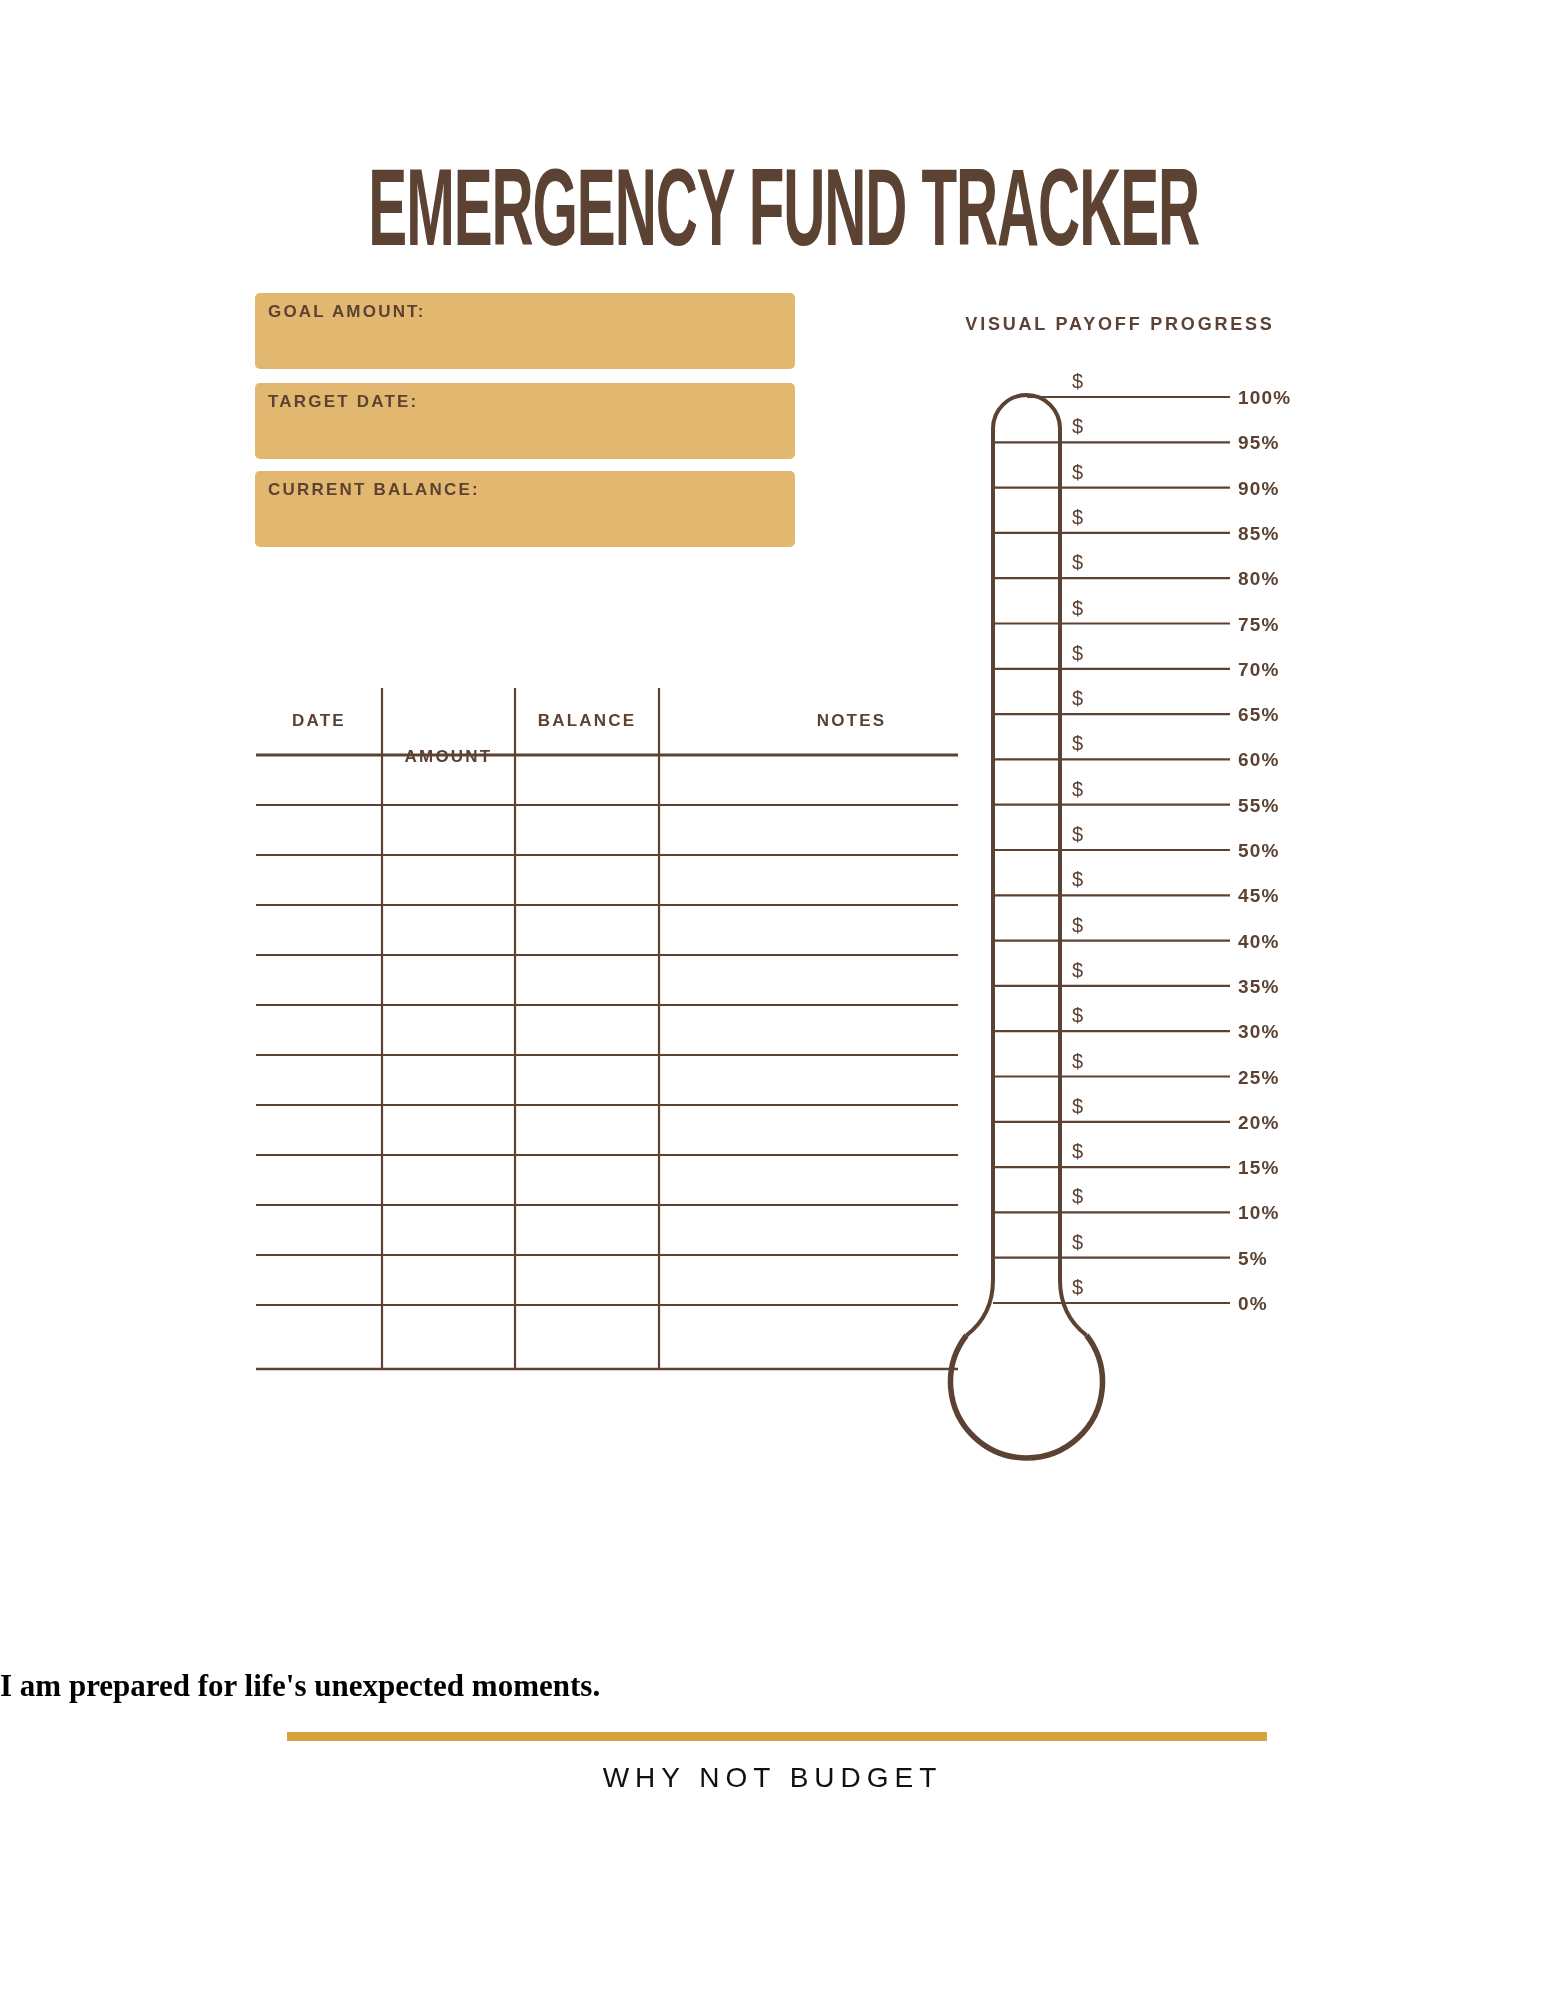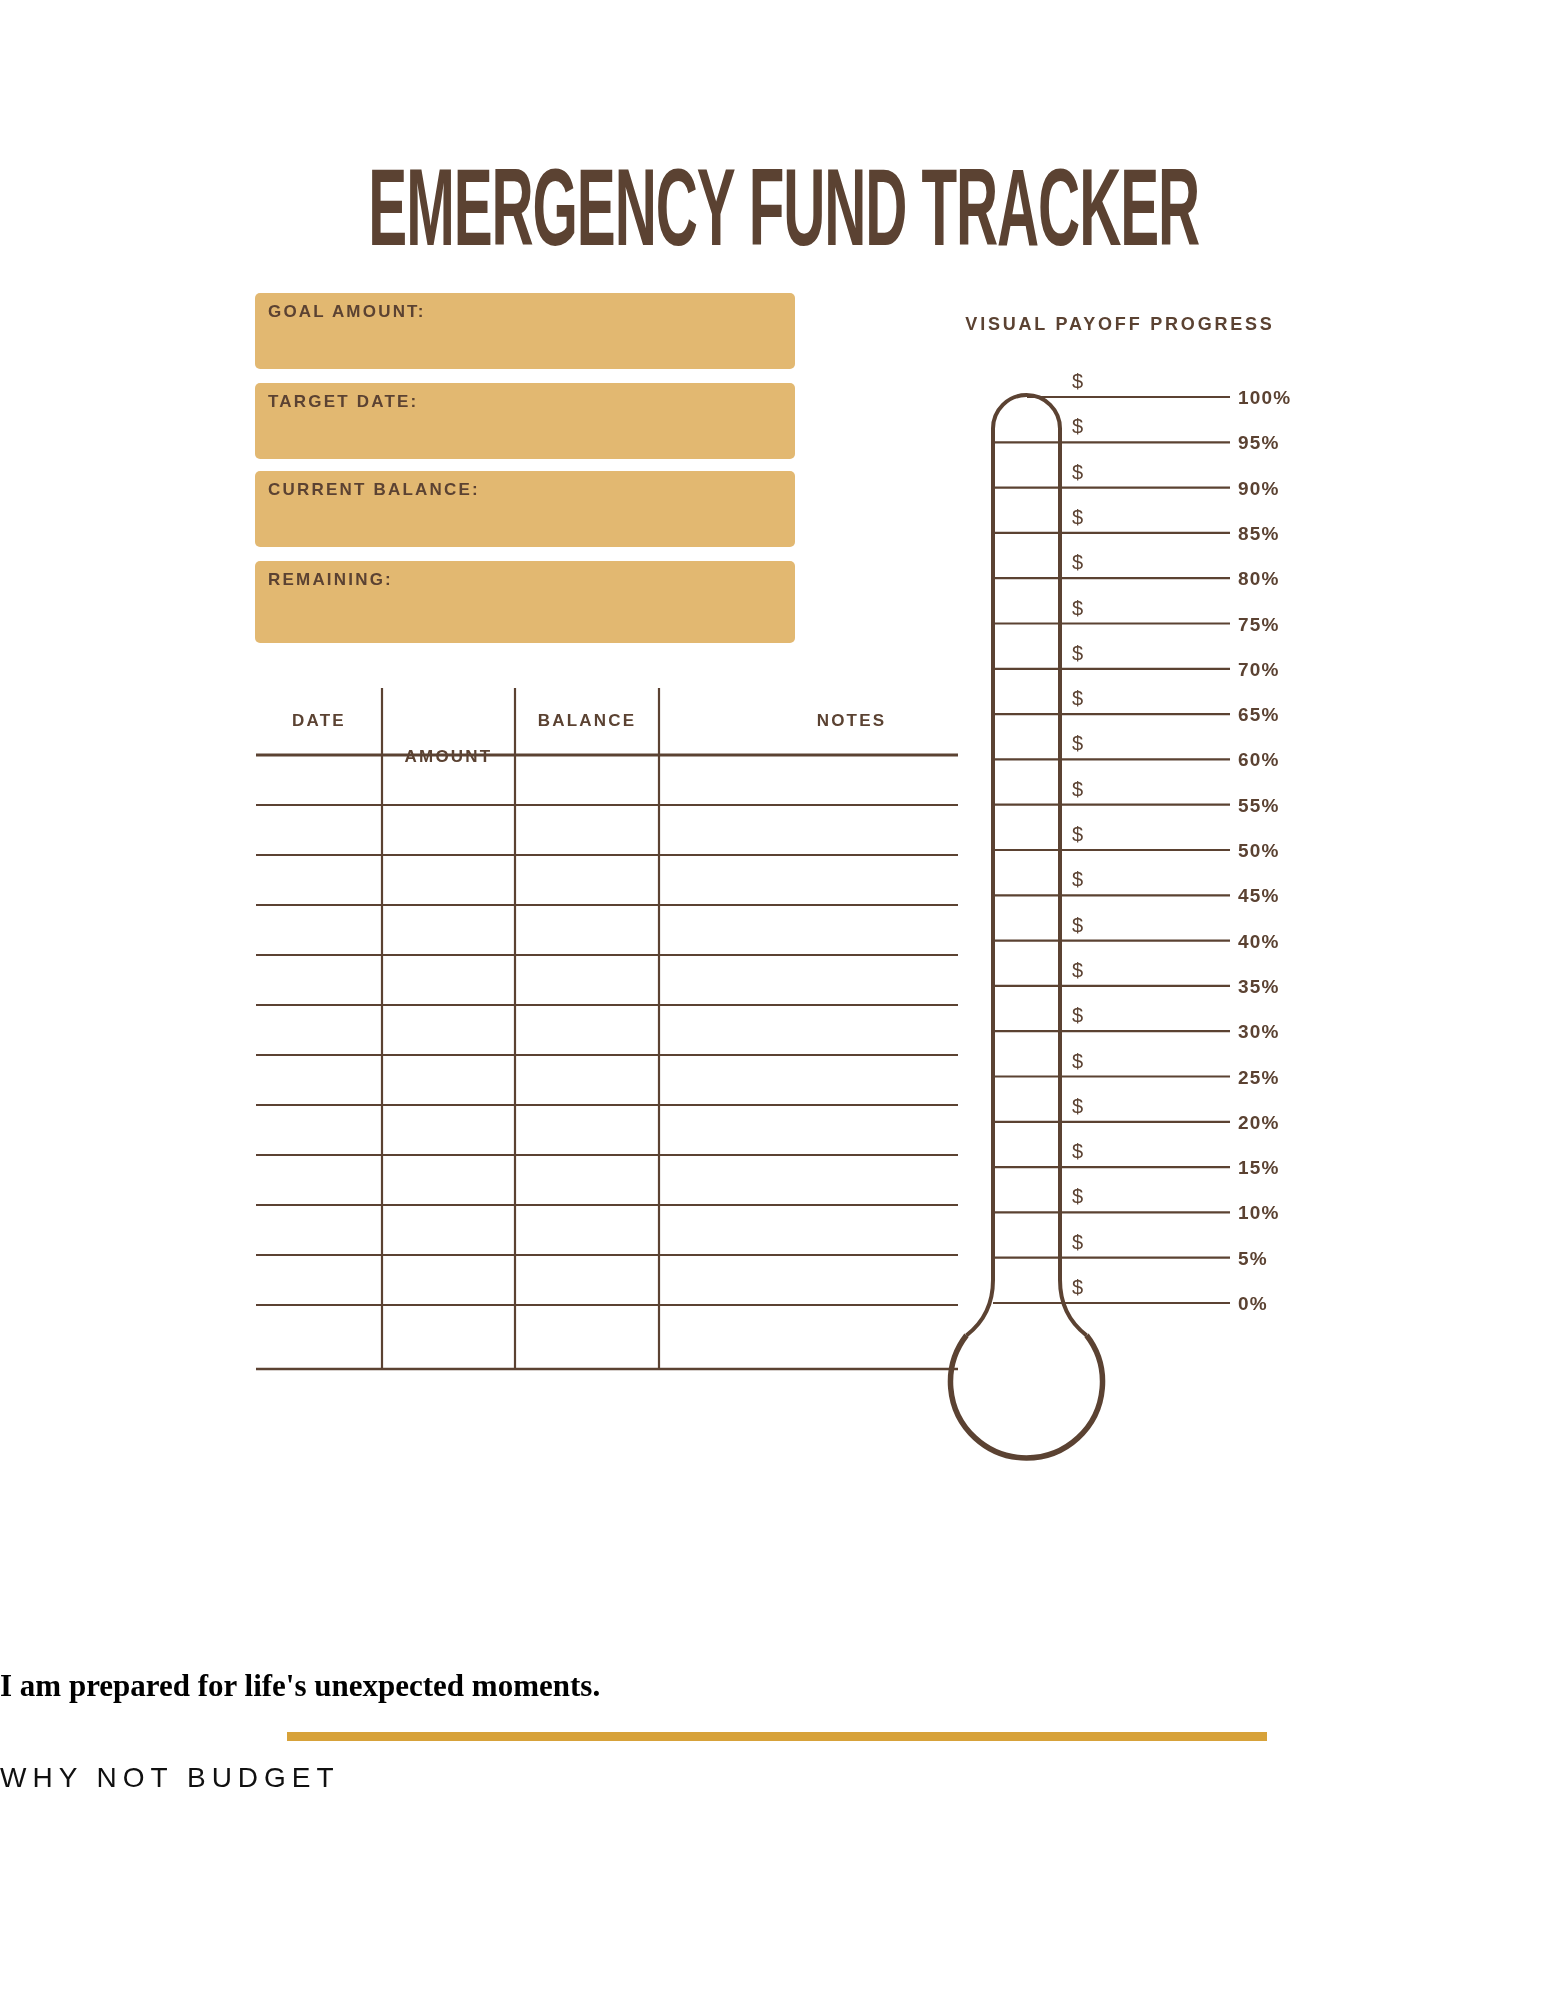--- a/index.html
+++ b/index.html
@@ -111,20 +111,21 @@
   }
   .divider-bar{
     position:absolute;
     top:1732px;left:287px;
     width:980px;height:9px;
     background:var(--gold-bar);
   }
   .brand{
     position:absolute;
     top:1762px;left:0;right:0;
+    text-align:center;
     font-size:28px;
     font-weight:400;
     letter-spacing:6px;
     color:var(--ink);
   }
 </style>
 </head>
 <body>
 
 <div class="page">
@@ -134,23 +135,20 @@
   </div>
 
   <div class="field-box" style="top:293px;height:76px;">
     <span class="field-label">GOAL AMOUNT:</span>
   </div>
   <div class="field-box" style="top:383px;height:76px;">
     <span class="field-label">TARGET DATE:</span>
   </div>
   <div class="field-box" style="top:471px;height:76px;">
     <span class="field-label">CURRENT BALANCE:</span>
-  </div>
-  <div class="field-box" style="top:561px;height:82px;">
-    <span class="field-label">REMAINING:</span>
   </div>
 
   <div class="col-header" style="left:256px;width:126px;">DATE</div>
   <div class="col-header" style="left:382px;width:133px;margin-top:36px;">AMOUNT</div>
   <div class="col-header" style="left:515px;width:144px;">BALANCE</div>
   <div class="col-header" style="left:659px;width:299px;margin-left:43px;">NOTES</div>
 
   <div class="therm-heading">VISUAL PAYOFF PROGRESS</div>
 
   <svg class="artwork" viewBox="0 0 1545 2000">

